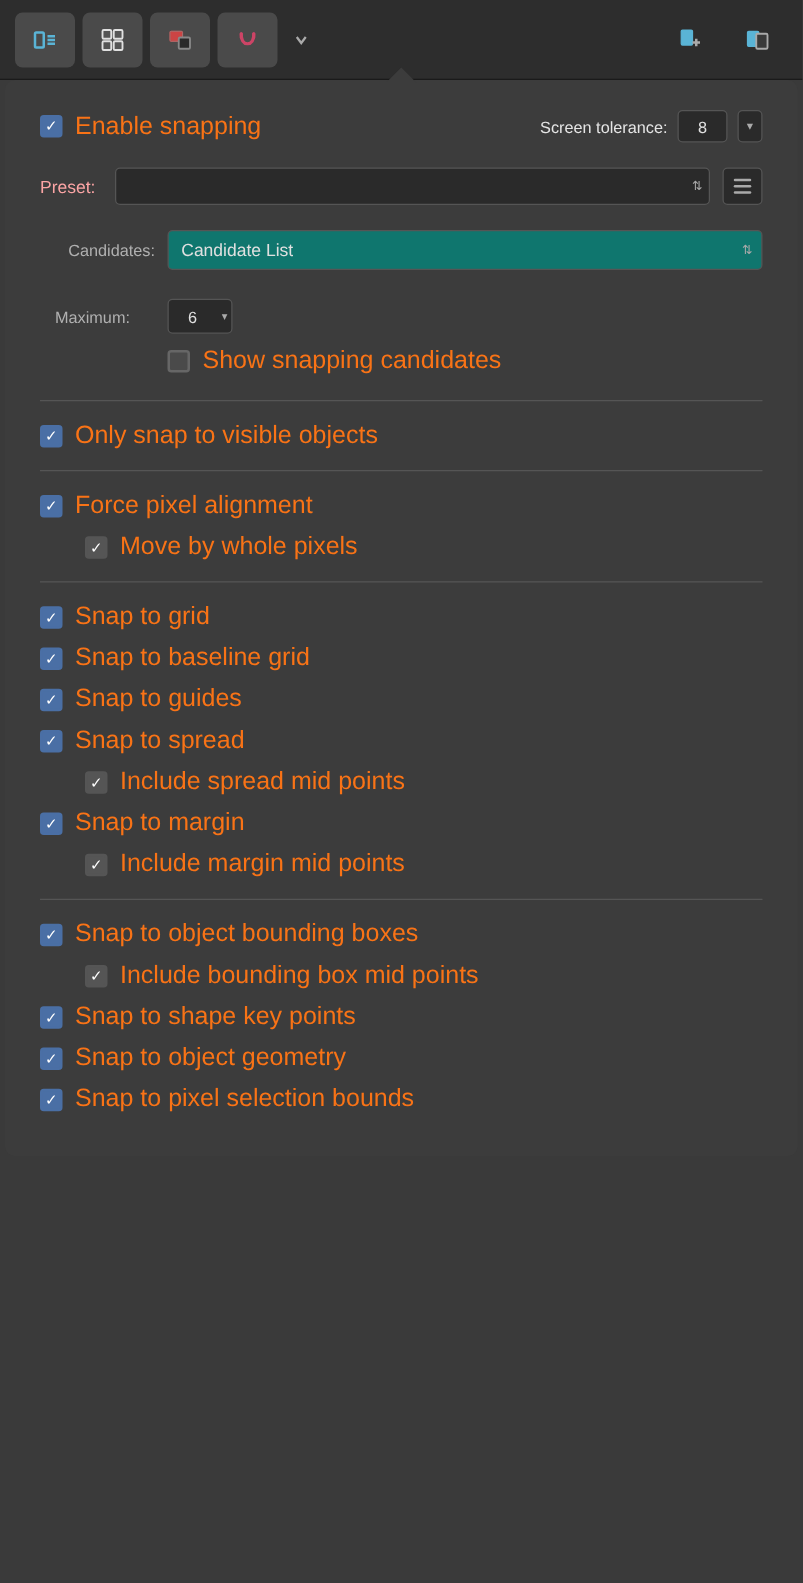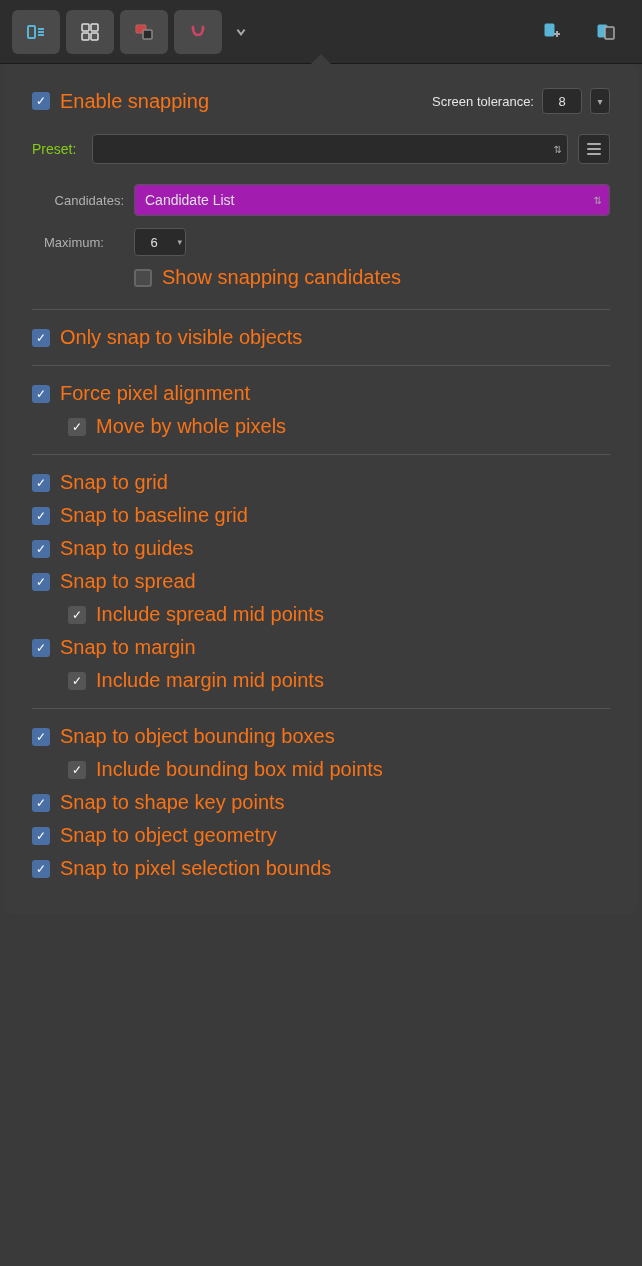--- a/index.html
+++ b/index.html
@@ -170,21 +170,21 @@
 
     
     .preset-row {
       display: flex;
       align-items: center;
       gap: 10px;
       margin-bottom: 20px;
     }
     .preset-label {
       font-size: 14px;
-      color: #84cc16;
+      color: #fca5a5;
       min-width: 50px;
     }
     .preset-select-container {
       flex: 1;
       position: relative;
     }
     .preset-select-container select {
       width: 100%;
       height: 30px;
       background: #2a2a2a;
@@ -232,36 +232,36 @@
     
     .candidates-section {
       background: transparent;
       margin-bottom: 20px;
       padding-left: 12px;
     }
     .candidates-row {
       display: flex;
       align-items: center;
       gap: 10px;
-      margin-bottom: 12px;
+      margin-bottom: 23px;
     }
     .candidates-label {
       font-size: 13px;
       color: #b0b0b0;
       min-width: 80px;
       text-align: right;
     }
     .candidates-select-container {
       flex: 1;
       position: relative;
     }
     .candidates-select-container select {
       width: 100%;
       height: 32px;
-      background: #a21caf;
+      background: #0f766e;
       border: 1px solid #555;
       border-radius: 4px;
       color: #e0e0e0;
       font-size: 14px;
       padding: 0 28px 0 10px;
       appearance: none;
       cursor: pointer;
     }
     .candidates-select-arrows {
       position: absolute;

